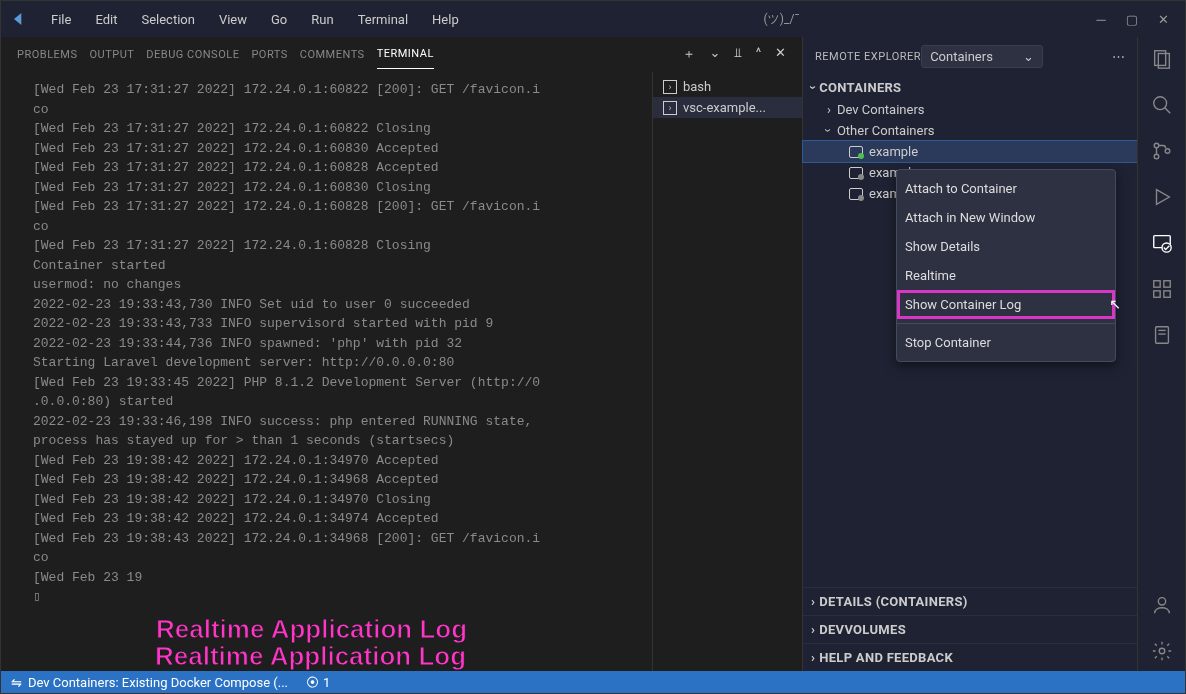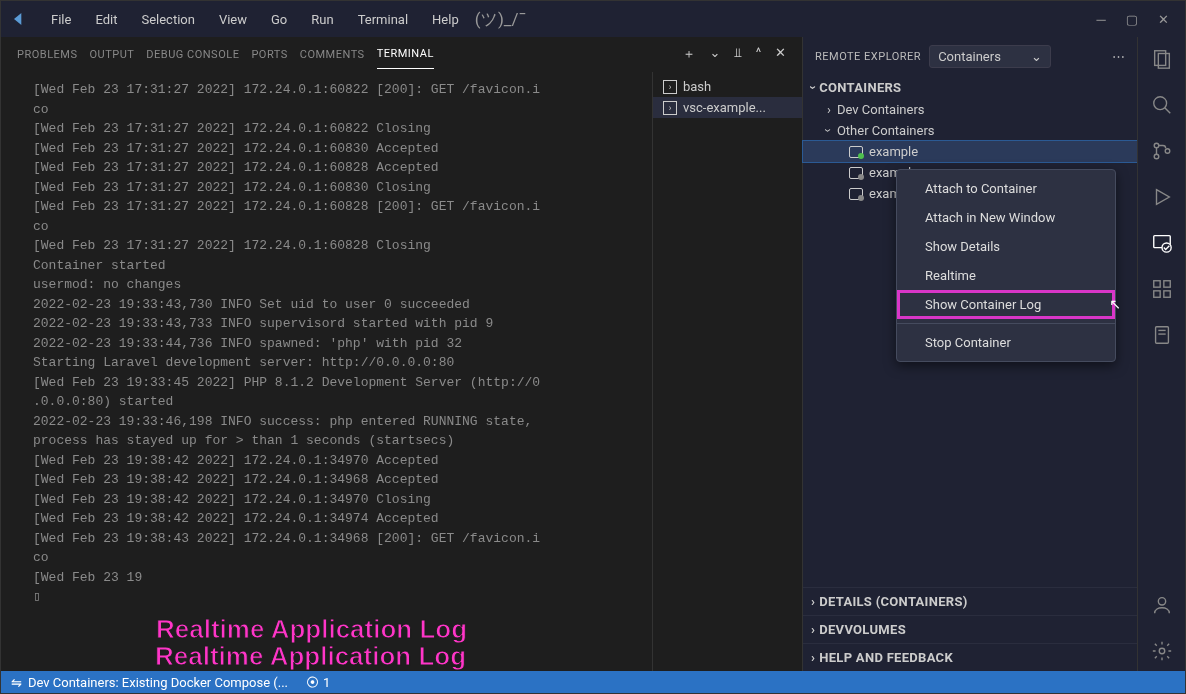--- a/index.html
+++ b/index.html
@@ -1,51 +1,51 @@
 <!DOCTYPE html>
 <html><head>
 <meta charset="utf-8">
 <style>
 *{box-sizing:border-box;margin:0;padding:0;font-family:-apple-system,BlinkMacSystemFont,"Segoe UI",Roboto,sans-serif;font-size:13px}
 body{background:#1e1e1e;color:#cccccc;width:1186px;height:694px;overflow:hidden;display:flex;flex-direction:column;border:1px solid #333}
 .titlebar{height:36px;background:#1f2233;display:flex;align-items:center;padding:0 8px;gap:8px}
 .titlebar .vscode-icon{width:18px;height:18px;margin-right:8px;display:flex;align-items:center;justify-content:center;color:#5b9bd5}
 .menu-item{padding:4px 8px;color:#cccccc;cursor:pointer;border-radius:3px}
-.title-center{flex:1;text-align:left;color:#999;font-size:17px}
+.title-center{flex:1;text-align:center;color:#999;font-size:12px}
 .window-controls{display:flex;gap:20px;padding-right:8px}
 .window-controls span{color:#999;cursor:pointer}
 .main-area{flex:1;display:flex;overflow:hidden}
 .editor-area{flex:1;display:flex;flex-direction:column;overflow:hidden}
 .panel-tabs{height:35px;display:flex;align-items:center;padding:0 16px;gap:12px;border-bottom:1px solid transparent}
 .panel-tab{color:#888;font-size:11px;letter-spacing:0.5px;cursor:pointer;padding:8px 0}
 .panel-tab.active{color:#fff;border-bottom:1px solid #fff}
 .panel-actions{margin-left:auto;display:flex;gap:14px;color:#ccc}
 .terminal-body{flex:1;display:flex;overflow:hidden}
 .terminal-output{flex:1;padding:8px 32px;font-family:Consolas,"Courier New",monospace;font-size:13px;line-height:1.5;color:#8a8a8a;overflow:hidden;white-space:pre-wrap;position:relative}
 .overlay-text{position:absolute;bottom:22px;left:155px;font-size:26px;font-weight:700;color:#ff35c8;-webkit-text-stroke:1px #1e1e1e;font-family:-apple-system,sans-serif}
 .terminal-list{width:150px;border-left:1px solid #333;padding-top:4px}
 .terminal-list-item{display:flex;align-items:center;gap:6px;padding:3px 10px;cursor:pointer;color:#ccc}
 .terminal-list-item.active{background:#2a2d3e}
 .term-icon{width:14px;height:14px;border:1px solid #ccc;display:inline-flex;align-items:center;justify-content:center;font-size:9px}
 .sidebar-right{width:335px;background:#1f2233;border-left:1px solid #333;display:flex;flex-direction:column}
-.sidebar-header{display:flex;align-items:center;padding:8px 12px;gap:8px}
+.sidebar-header{display:flex;align-items:center;padding:8px 12px;}
 .sidebar-title{font-size:11px;color:#bbb;letter-spacing:0.5px}
 .dropdown{background:#2d3142;border:1px solid #3c3c4c;padding:3px 8px;color:#ccc;display:flex;align-items:center;gap:30px;border-radius:3px}
 .more-icon{color:#ccc;margin-left:auto}
 .tree-section-header{display:flex;align-items:center;gap:4px;padding:4px 8px;font-size:11px;font-weight:700;letter-spacing:0.3px;color:#ccc;cursor:pointer}
 .tree-item{display:flex;align-items:center;gap:6px;padding:3px 8px 3px 24px;cursor:pointer;color:#ccc}
 .tree-item.level3{padding-left:44px}
 .tree-item.selected{background:#2b3a5a;outline:1px solid #2b5a94}
 .container-icon{width:16px;height:12px;display:inline-block;position:relative}
 .container-icon::before{content:"";position:absolute;left:2px;top:0;width:12px;height:10px;border:1px solid #ccc;border-radius:2px}
 .status-dot{position:absolute;right:-1px;bottom:-1px;width:6px;height:6px;border-radius:50%}
 .status-green{background:#4ec04e}
 .status-gray{background:#888}
 .context-menu{position:absolute;right:70px;top:169px;background:#2d3142;border:1px solid #454b5e;border-radius:4px;box-shadow:0 4px 12px rgba(0,0,0,0.5);width:220px;padding:4px 0;z-index:100}
-.context-menu-item{padding:7px 28px;cursor:pointer;color:#ddd}
+.context-menu-item{padding:7px 8px;cursor:pointer;color:#ddd}
 .context-menu-item.highlighted{outline:3px solid #d936c8;outline-offset:-3px;border-radius:0}
 .context-menu-divider{height:1px;background:#454b5e;margin:4px 0}
 .cursor-icon{position:absolute;right:-6px;top:6px;font-size:14px;color:#fff}
 .collapsed-section{display:flex;align-items:center;gap:4px;padding:6px 8px;font-size:11px;font-weight:700;letter-spacing:0.3px;color:#ccc;cursor:pointer;border-top:1px solid #2a2d3e}
 .activity-bar{width:48px;background:#1f2233;border-left:1px solid #333;display:flex;flex-direction:column;align-items:center;padding-top:10px;gap:22px}
 .activity-icon{width:24px;height:24px;color:#888;cursor:pointer;display:flex;align-items:center;justify-content:center}
 .activity-icon.bottom{margin-top:auto}
 .statusbar{height:22px;background:#2b72c4;display:flex;align-items:center;color:#fff;font-size:12px}
 .statusbar-remote{background:#2b72c4;padding:0 10px;display:flex;align-items:center;gap:6px;height:100%}
 .statusbar-item{padding:0 8px;display:flex;align-items:center;gap:4px}

